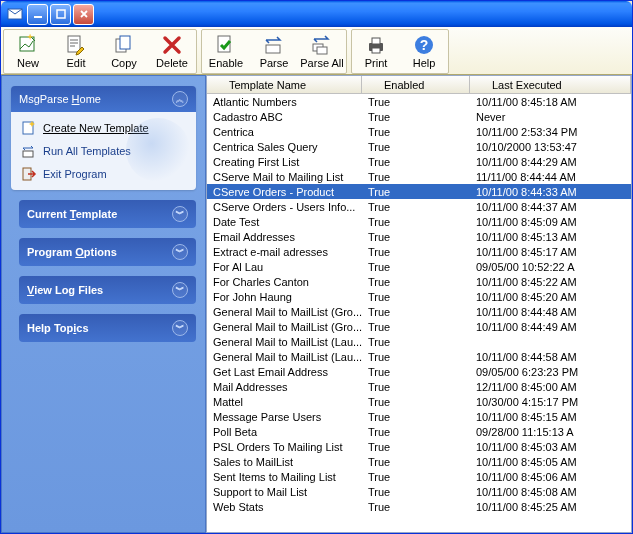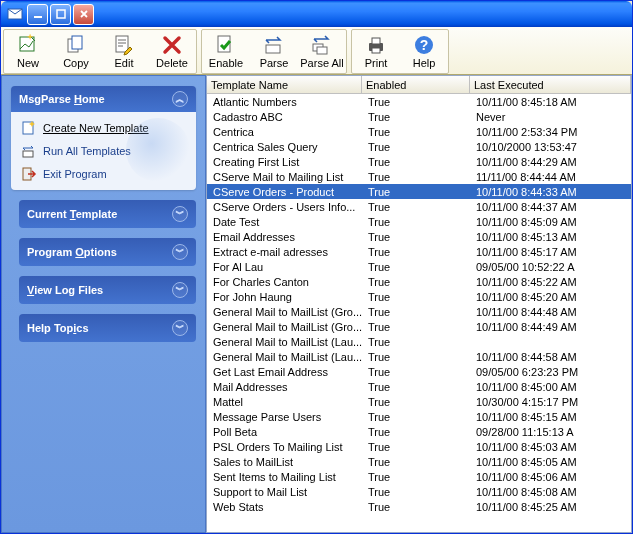--- a/index.html
+++ b/index.html
@@ -35,21 +35,21 @@
   .body { flex: 1; display: flex; min-height: 0; background: #ece9d8; }
   
   .sidebar {
     width: 205px; background: linear-gradient(to bottom, #7aa5e6, #6b98df);
     padding: 10px 9px; display: flex; flex-direction: column; gap: 10px;
     border: 1px solid #4a76c5;
   }
   .panel { border-radius: 4px; overflow: hidden; box-shadow: 0 1px 2px rgba(0,0,0,.15); }
   .panel-header {
     background: linear-gradient(to bottom, #355db5, #4373cf);
-    color: #fff; font-weight: bold; font-size: 11px; padding: 5px 8px;
+    color: #fff; font-weight: normal; font-size: 11px; padding: 5px 8px;
     display: flex; align-items: center; justify-content: space-between; cursor: pointer;
   }
   .panel-header .chev { width: 16px; height: 16px; border: 1px solid #9bb7ea; border-radius: 50%; display:flex; align-items:center; justify-content:center; font-size:9px; color:#cfe0ff; background: rgba(255,255,255,.08);}
   .panel-body { background: #eef3fb; padding: 6px 6px; display: flex; flex-direction: column; gap: 3px; position: relative; }
   .sitem { display: flex; align-items: center; gap: 6px; padding: 2px 4px; color: #1a3e8b; cursor: pointer; border-radius: 2px; }
   .sitem.selected { color: #000; text-decoration: underline; }
   .sitem .sicon { width: 16px; height: 16px; display:flex; align-items:center; justify-content:center; }
   .watermark { position:absolute; right:6px; top:6px; width:64px; height:64px; border-radius:50%; background: radial-gradient(circle at 40% 40%, rgba(130,170,230,.35), rgba(130,170,230,0) 70%); pointer-events:none;}
   .collapsed-panel {
     background: linear-gradient(to bottom, #355db5, #4373cf);
@@ -58,21 +58,21 @@
   }
   .collapsed-panel .chev { width: 16px; height: 16px; border: 1px solid #9bb7ea; border-radius: 50%; display:flex; align-items:center; justify-content:center; font-size:9px; color:#cfe0ff; background: rgba(255,255,255,.08);}
   .collapsed-panel u { text-decoration: underline; }
   .panel-header u { text-decoration: underline; }
   .sidebar-spacer { flex: 1; }
   
   .main { flex: 1; background: #fff; border: 1px solid #96a8c8; display: flex; flex-direction: column; min-width: 0; }
   .cols { display: flex; height: 18px; border-bottom: 1px solid #c0c0c0; }
   .col {
     background: linear-gradient(to bottom, #fdfdfd, #ece9d8);
-    border-right: 1px solid #c0c0c0; padding: 2px 4px; font-size: 11px;
+    border-right: 1px solid #c0c0c0; padding: 2px 22px; font-size: 11px;
     display: flex; align-items: center; cursor: pointer; white-space: nowrap; overflow:hidden;
   }
   .col.c1 { width: 155px; }
   .col.c2 { width: 108px; }
   .col.c3 { flex: 1; text-align: center; }
   
   .rows { flex: 1; overflow: auto; }
   .row { display: flex; height: 15px; align-items: center; font-size: 11px; cursor: default; }
   .row.selected { background: #316ac5; color: #fff; }
   .cell { padding: 0 6px; white-space: nowrap; overflow: hidden; }
@@ -124,35 +124,35 @@
               <path d="M3 15l5-5 4 3 4-6" stroke="#2a7a2a" fill="none"></path>
               <path d="M14 3l4 4" stroke="#2a7a2a"></path>
               <path d="M17 0l1 3 3 1-3 1-1 3-1-3-3-1 3-1z" fill="#f4c430" transform="translate(-0.5,-0.5) scale(.8)"></path>
             </svg>
           </span>
           <span class="tlbl">New</span>
         </div>
         <div class="tbtn">
           <span class="ticon">
             <svg width="22" height="22">
-              <rect x="3" y="5" width="10" height="13" fill="#fff" stroke="#6a6a6a"></rect>
-              <rect x="7" y="2" width="10" height="13" fill="#fff" stroke="#2a5db0"></rect>
-            </svg>
-          </span>
-          <span class="tlbl">Copy</span>
-        </div>
-        <div class="tbtn">
-          <span class="ticon">
-            <svg width="22" height="22">
               <rect x="3" y="2" width="12" height="16" fill="#fff" stroke="#6a6a6a"></rect>
               <path d="M5 6h8M5 9h8M5 12h5" stroke="#6a6a6a"></path>
               <path d="M12 18l5-5 2 2-5 5-3 1z" fill="#f2c01a" stroke="#8a6a00"></path>
             </svg>
           </span>
           <span class="tlbl">Edit</span>
+        </div>
+        <div class="tbtn">
+          <span class="ticon">
+            <svg width="22" height="22">
+              <rect x="3" y="5" width="10" height="13" fill="#fff" stroke="#6a6a6a"></rect>
+              <rect x="7" y="2" width="10" height="13" fill="#fff" stroke="#2a5db0"></rect>
+            </svg>
+          </span>
+          <span class="tlbl">Copy</span>
         </div>
         <div class="tbtn">
           <span class="ticon">
             <svg width="22" height="22">
               <path d="M4 4l14 14M18 4L4 18" stroke="#c62828" stroke-width="3.5" stroke-linecap="round"></path>
             </svg>
           </span>
           <span class="tlbl">Delete</span>
         </div>
       </div>
@@ -365,21 +365,21 @@
             <div class="cell c3">10/11/00 8:44:58 AM</div>
           </div>
           <div class="row">
             <div class="cell c1">Get Last Email Address</div>
             <div class="cell c2">True</div>
             <div class="cell c3">09/05/00 6:23:23 PM</div>
           </div>
           <div class="row">
             <div class="cell c1">Mail Addresses</div>
             <div class="cell c2">True</div>
-            <div class="cell c3">10/11/00 8:45:00 AM</div>
+            <div class="cell c3">12/11/00 8:45:00 AM</div>
           </div>
           <div class="row">
             <div class="cell c1">Mattel</div>
             <div class="cell c2">True</div>
             <div class="cell c3">10/30/00 4:15:17 PM</div>
           </div>
           <div class="row">
             <div class="cell c1">Message Parse Users</div>
             <div class="cell c2">True</div>
             <div class="cell c3">10/11/00 8:45:15 AM</div>

